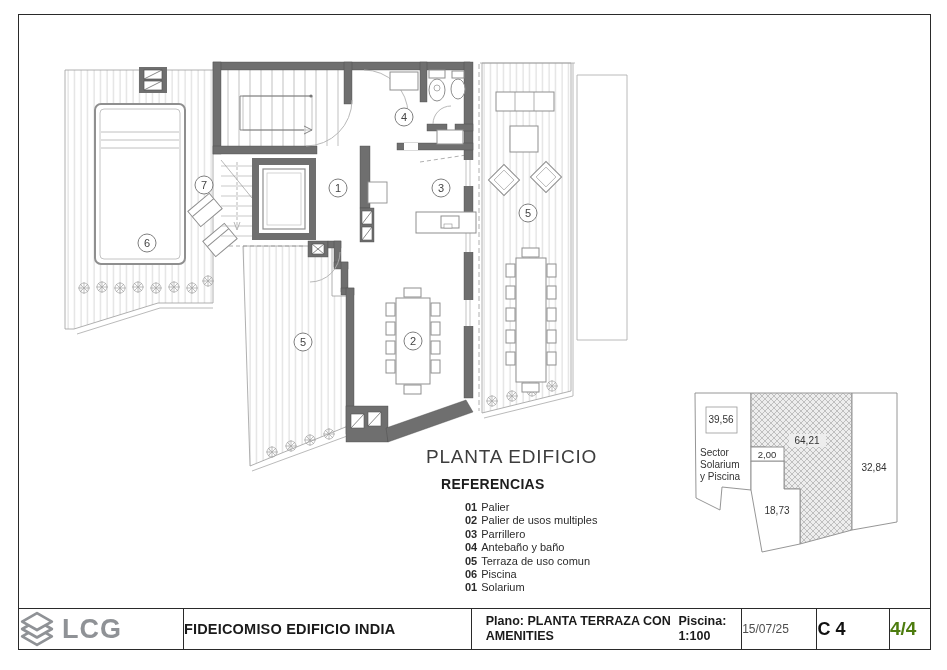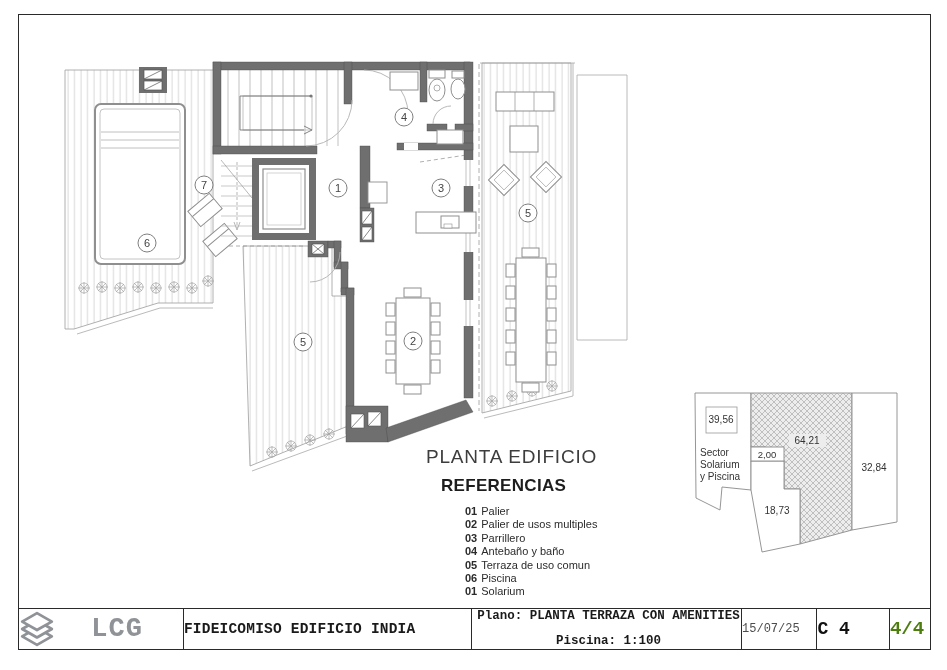--- a/index.html
+++ b/index.html
@@ -4,32 +4,32 @@
 <style>
   html,body{margin:0;padding:0;background:#fff;}
   #page{position:relative;width:947px;height:670px;background:#fff;overflow:hidden;
         font-family:"Liberation Sans", sans-serif;color:#2e2e2e;}
   #frame{position:absolute;left:18px;top:14px;width:913px;height:636px;
          border:1.6px solid #2a2a2a;box-sizing:border-box;}
   #plan-svg{position:absolute;left:0;top:0;}
   
   #sheet-title{position:absolute;left:426px;top:446px;font-size:19px;letter-spacing:.8px;color:#3d3d3d;}
   #refs{position:absolute;left:441px;top:476px;}
-  #refs .hd{font-size:17px;font-weight:bold;color:#1d1d1d;margin-bottom:9px;letter-spacing:.3px;}
+  #refs .hd{font-size:14px;font-weight:bold;color:#1d1d1d;margin-bottom:9px;letter-spacing:.3px;}
   #refs .it{font-size:11px;line-height:13.4px;color:#2b2b2b;white-space:nowrap;}
   #refs .it b{margin-right:4px;padding-left:24px;}
   
   #tblock{position:absolute;left:18px;top:608px;width:913px;height:42px;box-sizing:border-box;
           border:1.6px solid #2a2a2a;display:flex;background:#fff;}
-  #tblock .cell{box-sizing:border-box;height:100%;display:flex;align-items:center;justify-content:space-between;font-family:Liberation Mono, monospace;}
+  #tblock .cell{box-sizing:border-box;height:100%;display:flex;align-items:center;justify-content:flex-start;}
   #tblock .cell + .cell{border-left:1.5px solid #2a2a2a;}
   .c-logo{width:130px;gap:7px;}
   .c-logo .lcg{font-size:27px;font-weight:bold;color:#8f9296;letter-spacing:1px;}
   .c-proj{width:302px;font-size:14.5px;font-weight:bold;color:#1a1a1a;letter-spacing:.2px;margin-left:40px;}
-  .c-plano{width:283px;flex-direction:column;align-items:flex-start;justify-content:center;padding-left:4px;}
+  .c-plano{width:283px;align-items:flex-start;justify-content:center;padding-left:14px;}
   .c-plano div{font-size:12.5px;font-weight:bold;color:#1a1a1a;line-height:15px;}
   .c-date{width:79px;font-size:12px;color:#4d4d4d;}
   .c-code{width:76px;font-size:18px;font-weight:bold;color:#111;}
   .c-pages{width:43px;font-size:19px;font-weight:bold;color:#4d7c0f;}
 </style>
 </head>
 <body>
 
 <div id="page">
 

